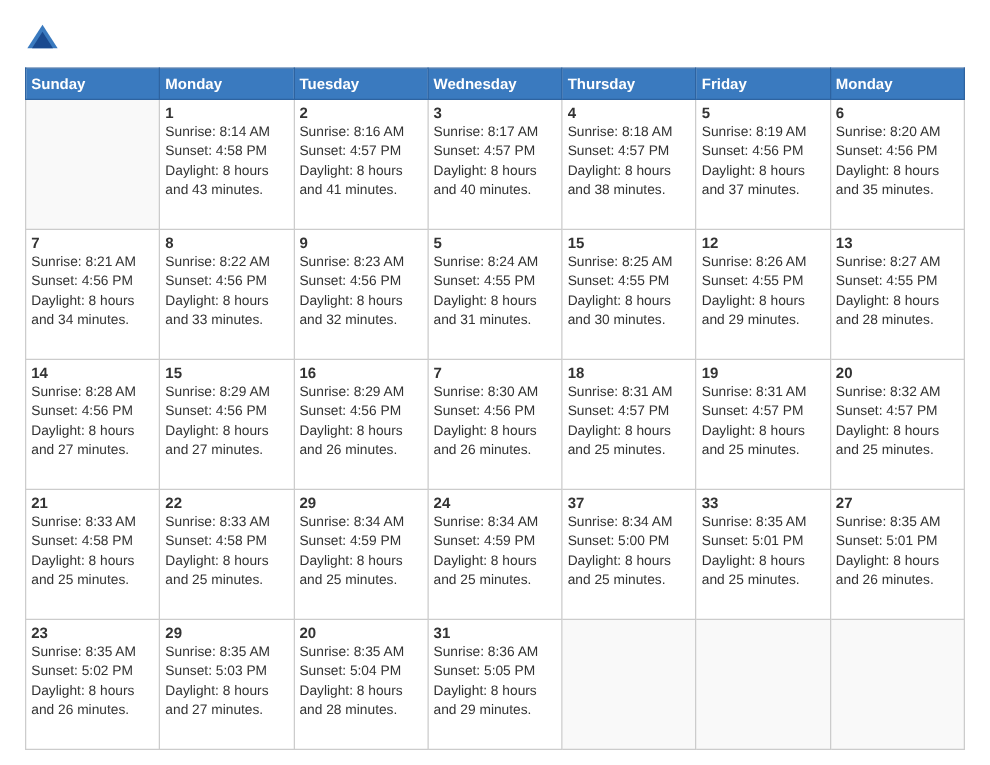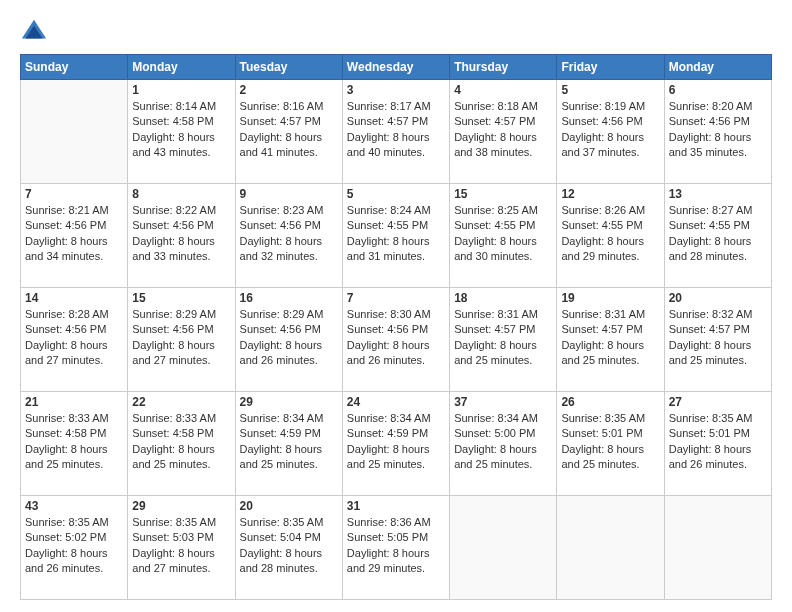--- a/index.html
+++ b/index.html
@@ -239,31 +239,31 @@
           </td>
           <td>
             <span class="day-number">24</span>
             <div class="day-info">Sunrise: 8:34 AM<br>Sunset: 4:59 PM<br>Daylight: 8 hours<br>and 25 minutes.</div>
           </td>
           <td>
             <span class="day-number">37</span>
             <div class="day-info">Sunrise: 8:34 AM<br>Sunset: 5:00 PM<br>Daylight: 8 hours<br>and 25 minutes.</div>
           </td>
           <td>
-            <span class="day-number">26</span>
+            <span class="day-number">33</span>
             <div class="day-info">Sunrise: 8:35 AM<br>Sunset: 5:01 PM<br>Daylight: 8 hours<br>and 25 minutes.</div>
           </td>
           <td>
             <span class="day-number">27</span>
             <div class="day-info">Sunrise: 8:35 AM<br>Sunset: 5:01 PM<br>Daylight: 8 hours<br>and 26 minutes.</div>
           </td>
         </tr>
         <tr class="week-row">
           <td>
-            <span class="day-number">43</span>
+            <span class="day-number">23</span>
             <div class="day-info">Sunrise: 8:35 AM<br>Sunset: 5:02 PM<br>Daylight: 8 hours<br>and 26 minutes.</div>
           </td>
           <td>
             <span class="day-number">29</span>
             <div class="day-info">Sunrise: 8:35 AM<br>Sunset: 5:03 PM<br>Daylight: 8 hours<br>and 27 minutes.</div>
           </td>
           <td>
             <span class="day-number">20</span>
             <div class="day-info">Sunrise: 8:35 AM<br>Sunset: 5:04 PM<br>Daylight: 8 hours<br>and 28 minutes.</div>
           </td>

